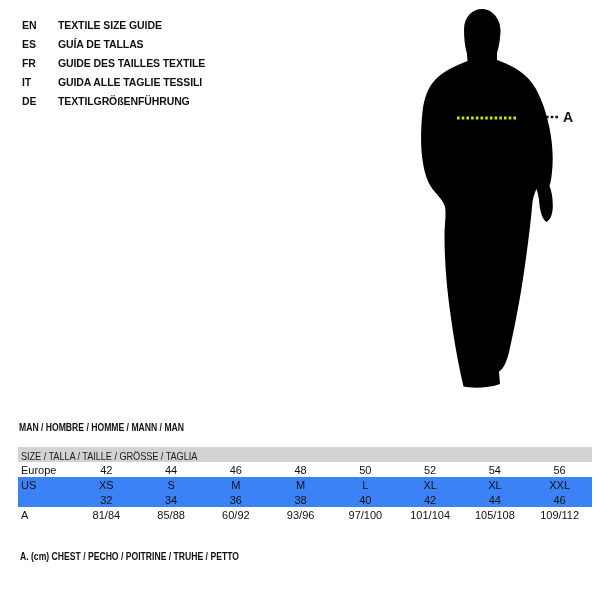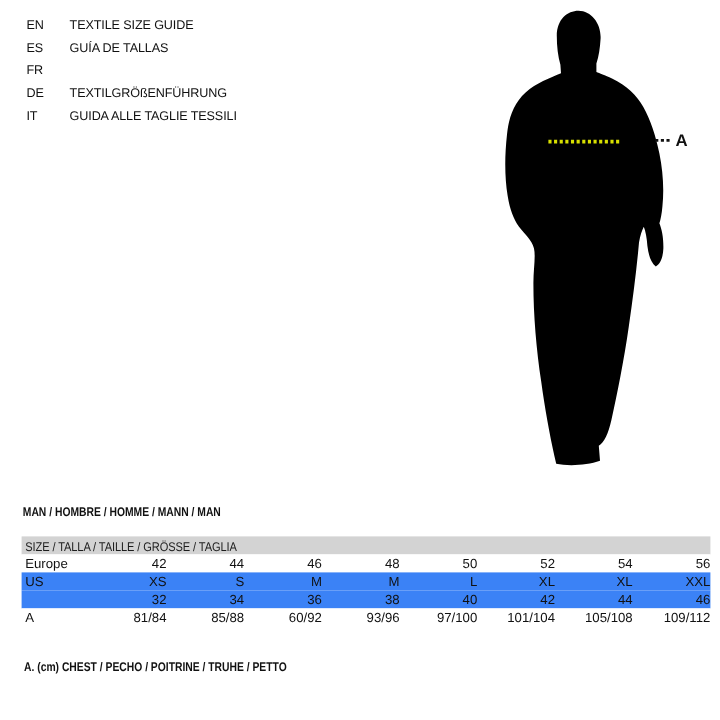--- a/index.html
+++ b/index.html
@@ -8,22 +8,22 @@
     font-family: "Liberation Sans", sans-serif;
     background: #ffffff;
     color: #111111;
     position: relative;
     overflow: hidden;
   }
   .page { position: absolute; inset: 0; background: #fff; }
 
   
   .lang-list { position: absolute; left: 22px; top: 15px; }
-  .lang-row { display: flex; height: 19px; 
-              font-weight: normal; font-size: 10.5px; letter-spacing: -0.1px; }
+  .lang-row { display: flex; height: 19px; align-items: center;
+              font-weight: bold; font-size: 10.5px; letter-spacing: -0.1px; }
   .lang-code { width: 36px; flex: 0 0 36px; }
 
   
   .categories { position: absolute; left: 21px; top: 110px; }
   .cat-line { height: 19px; line-height: 19px; font-weight: bold; font-size: 12px;
               letter-spacing: -0.2px; transform: scaleX(0.92); transform-origin: 0 50%;
               white-space: nowrap; }
 
   
   .figure-wrap { position: absolute; left: 400px; top: 0; width: 200px; height: 400px; }
@@ -37,21 +37,21 @@
   
   .size-table { position: absolute; left: 18px; top: 447px; width: 574px; }
   .t-header { height: 15px; display: flex; align-items: flex-end; background: #d3d3d3;
               padding-left: 3px; }
   .t-header span { font-size: 10.5px; letter-spacing: -0.1px; transform: scaleX(0.88);
                    transform-origin: 0 50%; white-space: nowrap; color: #1c1c1c; }
   .t-row { display: flex; height: 15px; align-items: center; font-size: 11px; }
   .row-white { background: #ffffff; }
   .row-gray  { background: #3b82f6; }
   .t-label { flex: 0 0 56px; padding-left: 3px; }
-  .t-cell { flex: 1 1 0; text-align: right; }
+  .t-cell { flex: 1 1 0; text-align: center; }
 
   
   .footer-note { position: absolute; left: 20px; top: 549px; height: 14px; line-height: 14px;
                  font-weight: bold; font-size: 10.5px; transform: scaleX(0.82);
                  transform-origin: 0 50%; white-space: nowrap; }
 </style>
 </head>
 <body>
 
 <div class="page">
@@ -60,28 +60,29 @@
     <div class="lang-row">
       <span class="lang-code">EN</span>
       <span class="lang-label">TEXTILE SIZE GUIDE</span>
     </div>
     <div class="lang-row">
       <span class="lang-code">ES</span>
       <span class="lang-label">GUÍA DE TALLAS</span>
     </div>
     <div class="lang-row">
       <span class="lang-code">FR</span>
+      <span class="lang-label">GUIDE DES TAILLES TEXTILE</span>
+    </div>
+    <div class="lang-row">
+      <span class="lang-code">IT</span>
+      <span class="lang-label">GUIDA ALLE TAGLIE TESSILI</span>
     </div>
     <div class="lang-row">
       <span class="lang-code">DE</span>
       <span class="lang-label">TEXTILGRÖßENFÜHRUNG</span>
-    </div>
-    <div class="lang-row">
-      <span class="lang-code">IT</span>
-      <span class="lang-label">GUIDA ALLE TAGLIE TESSILI</span>
     </div>
   </div>
 
 
   <div class="figure-wrap">
     <svg viewBox="0 0 200 400" xmlns="http://www.w3.org/2000/svg">
       <path fill="#000000" d="
         M 82 9
         C 73 9, 64 16, 64 30
         C 64 39, 65 47, 67 54

